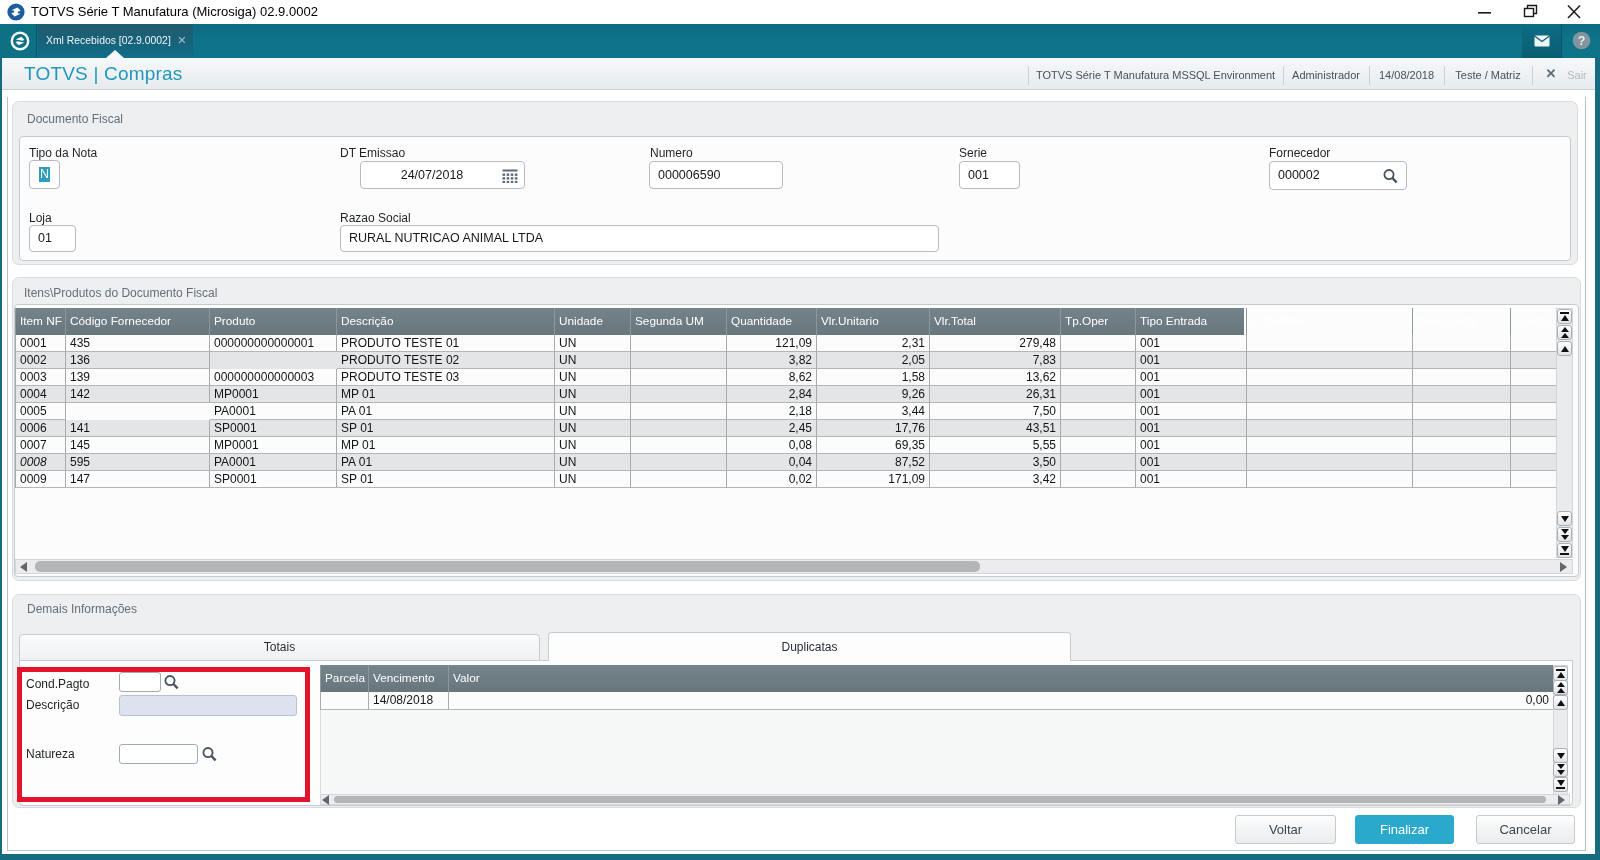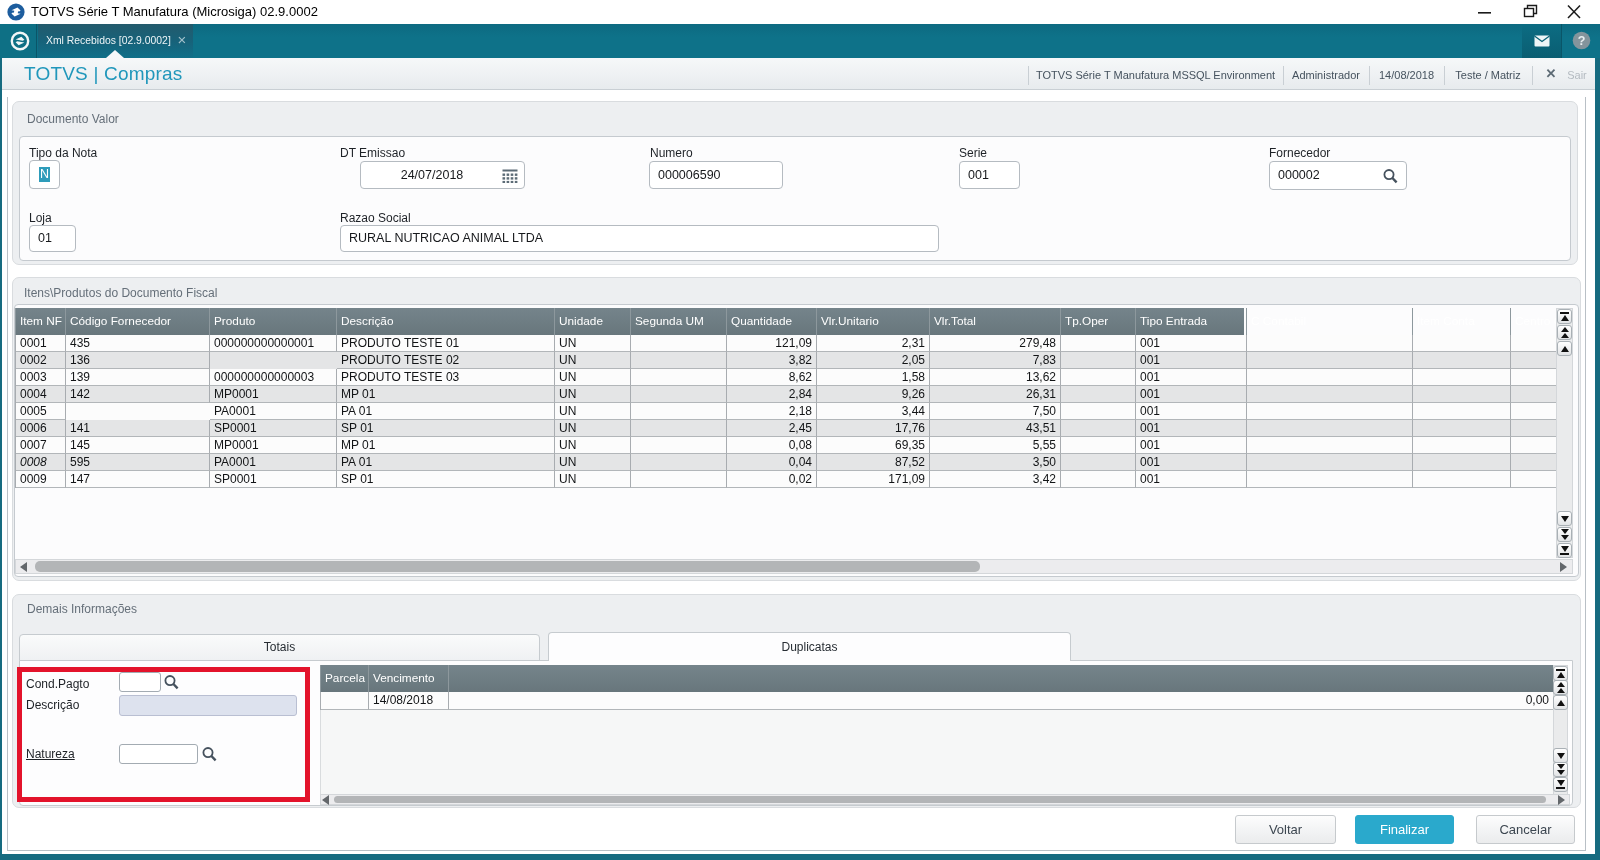--- a/index.html
+++ b/index.html
@@ -95,21 +95,21 @@
   
   #panel-dm { left:12px; top:594px; width:1569px; height:214px; }
   #panel-dm-title { left:27px; top:602px; }
   #tab-totais { left:19px; top:634px; width:521px; height:27px; background:linear-gradient(180deg,#fafbfb 0%,#eff1f3 100%); border:1px solid #c6cbcf; border-radius:4px 4px 0 0; text-align:center; line-height:25px; font-size:12px; color:#272d33; }
   #tab-dup { left:548px; top:632px; width:523px; height:29px; background:#fdfdfe; border:1px solid #c6cbcf; border-bottom:none; border-radius:4px 4px 0 0; text-align:center; line-height:28px; font-size:12px; color:#272d33; z-index:3; }
   #dm-content { left:19px; top:660px; width:1554px; height:146px; background:#fdfdfe; border:1px solid #c6cbcf; border-radius:0 0 4px 4px; }
 
   #red-annotation { left:17px; top:667px; width:293px; height:135px; border:5px solid #e3132b; z-index:5; pointer-events:none; }
   #lbl-cond { left:26px; top:677px; } #inp-cond { left:119px; top:672px; width:42px; height:20px; line-height:18px; border-radius:3px; border-color:#a3abb2; }
   #lbl-descr { left:26px; top:698px; } #inp-descr { left:119px; top:695px; width:178px; height:21px; background:#dde2ee; border-color:#b9bfd2; border-radius:3px; }
-  #lbl-nat { left:26px; top:747px;text-decoration:underline; } #inp-nat { left:119px; top:744px; width:79px; height:20px; line-height:18px; border-radius:3px; border-color:#a3abb2; }
+  #lbl-nat { left:26px; top:747px; } #inp-nat { left:119px; top:744px; width:79px; height:20px; line-height:18px; border-radius:3px; border-color:#a3abb2; }
   #cond-mag { left:163px; top:674px; } #nat-mag { left:201px; top:746px; }
 
   #grid2-header { left:320px; top:665px; width:1233px; height:27px; border-left:1px solid #8d989d; }
   #grid2-body { left:320px; top:692px; width:1233px; height:18px; background:#fcfcfc; border-left:1px solid #a8acb0; }
   #grid2-body .gcell { height:18px; line-height:17px; }
   #grid2-empty { left:320px; top:710px; width:1233px; height:85px; background:#f6f7f7; border-left:1px solid #d9dcde; }
   #vtrack2 { left:1553px; top:665px; width:15px; height:130px; }
   #htrack2 { left:320px; top:794px; width:1250px; height:11px; }
   #hthumb2 { left:334px; top:796px; width:1212px; height:7px; }
 
@@ -190,21 +190,21 @@
   <div class="abs hdr-item" id="exit-x">✕</div>
   <div class="abs hdr-item" id="exit-label">Sair</div>
 </div>
 
 <div class="abs" id="dialog-frame"></div>
 <div class="abs" id="teal-left"></div>
 <div class="abs" id="teal-right"></div>
 <div class="abs" id="teal-bottom"></div>
 
 <div class="abs panel" id="panel-df"></div>
-<div class="abs panel-title" id="panel-df-title">Documento Valor</div>
+<div class="abs panel-title" id="panel-df-title">Documento Fiscal</div>
 <div class="abs inner-box" id="inner-df"></div>
 
 <div class="abs field-label" id="lbl-tipo">Tipo da Nota</div>
 <div class="abs tinput" id="inp-tipo"><span class="sel">N</span></div>
 
 <div class="abs field-label" id="lbl-dt">DT Emissao</div>
 <div class="abs tinput" id="inp-dt">
   <span class="val">24/07/2018</span>
   <svg class="in-icon" id="cal-icon" width="16" height="14" viewBox="0 0 16 14">
     <rect x="0.5" y="0.5" width="15" height="2" fill="#5c6b76"></rect>
@@ -435,20 +435,21 @@
 <div class="abs field-label" id="lbl-nat">Natureza</div>
 <div class="abs tinput" id="inp-nat"><span class="val"></span></div>
 <svg class="abs" id="nat-mag" width="17" height="17" viewBox="0 0 17 17" fill="none" stroke="#46525e">
   <circle cx="7" cy="6.6" r="4.6" stroke-width="1.8"></circle>
   <line x1="10.4" y1="10" x2="14.6" y2="14.4" stroke-width="2.4"></line>
 </svg>
 
 <div class="abs grid-header" id="grid2-header">
     <div class="ghcell" style="left: 0px; width: 48px;">Parcela</div>
     <div class="ghcell" style="left: 48px; width: 80px;">Vencimento</div>
+    <div class="ghcell" style="left: 128px; width: 1105px;">Valor</div>
   </div>
 <div class="abs" id="grid2-body">
     <div class="grow even" style="top: 0px;">
       <div class="gcell" style="left: 0px; width: 48px;"></div>
       <div class="gcell" style="left: 48px; width: 80px;">14/08/2018</div>
       <div class="gcell num" style="left: 128px; width: 1105px;">0,00</div>
     </div>
   </div>
 <div class="abs" id="grid2-empty"></div>
 <div class="abs vtrack" id="vtrack2"></div>

